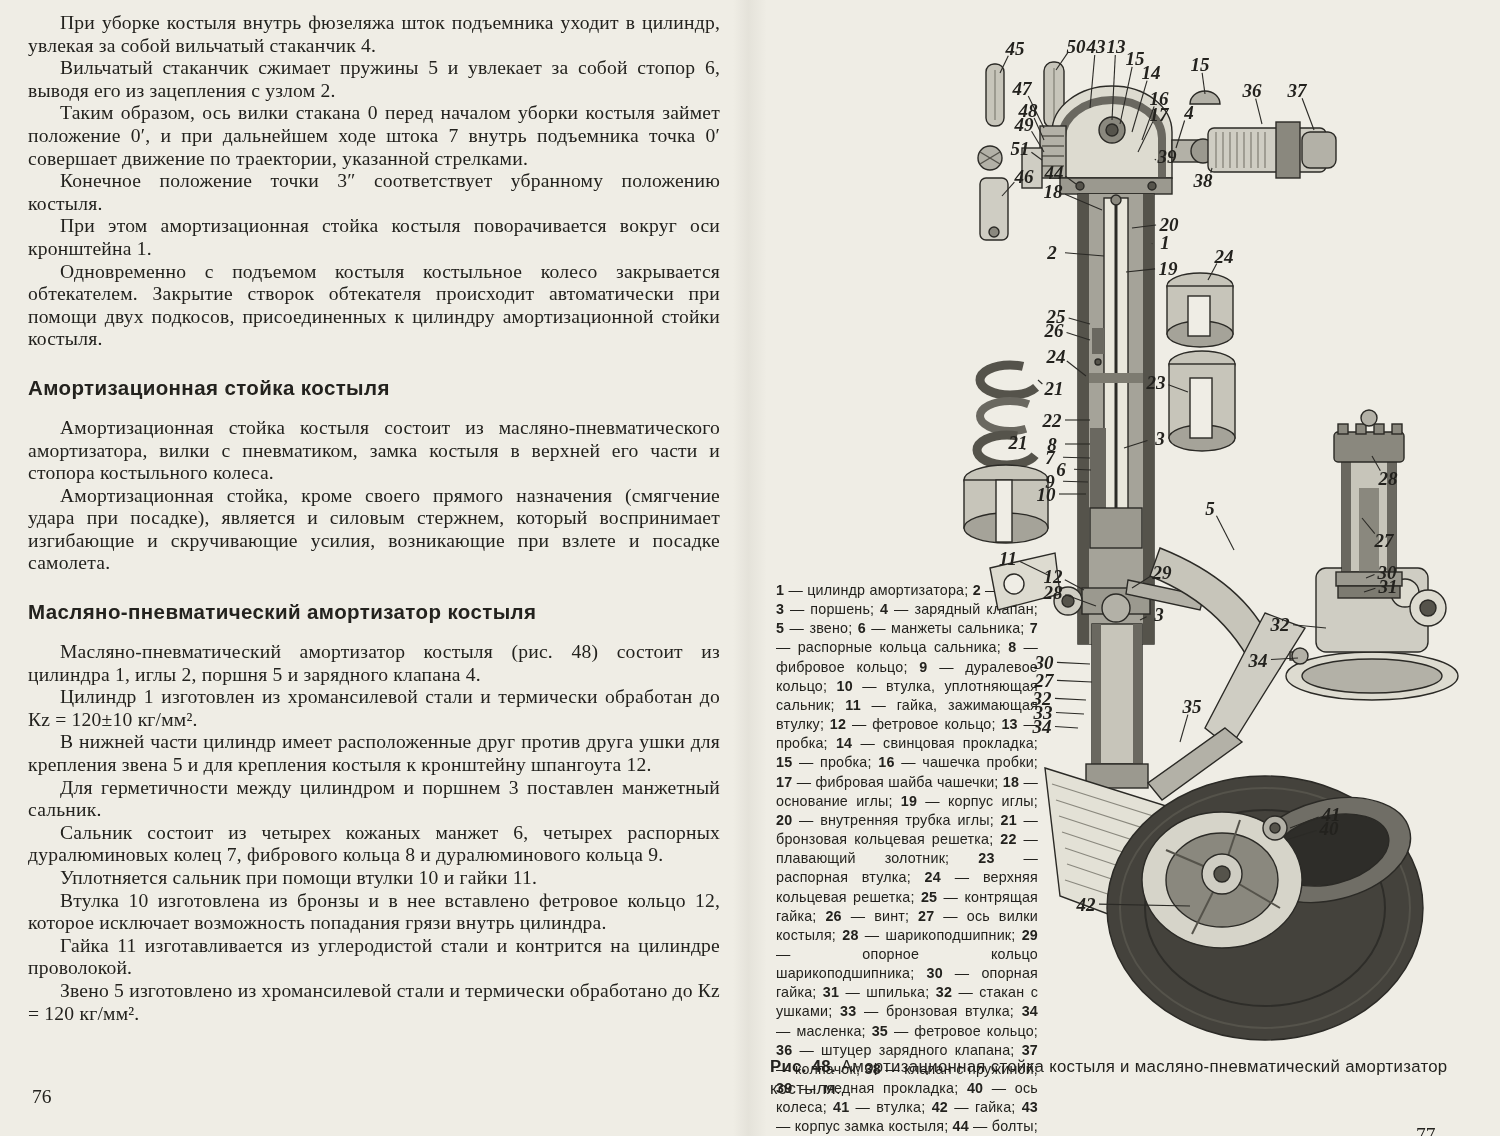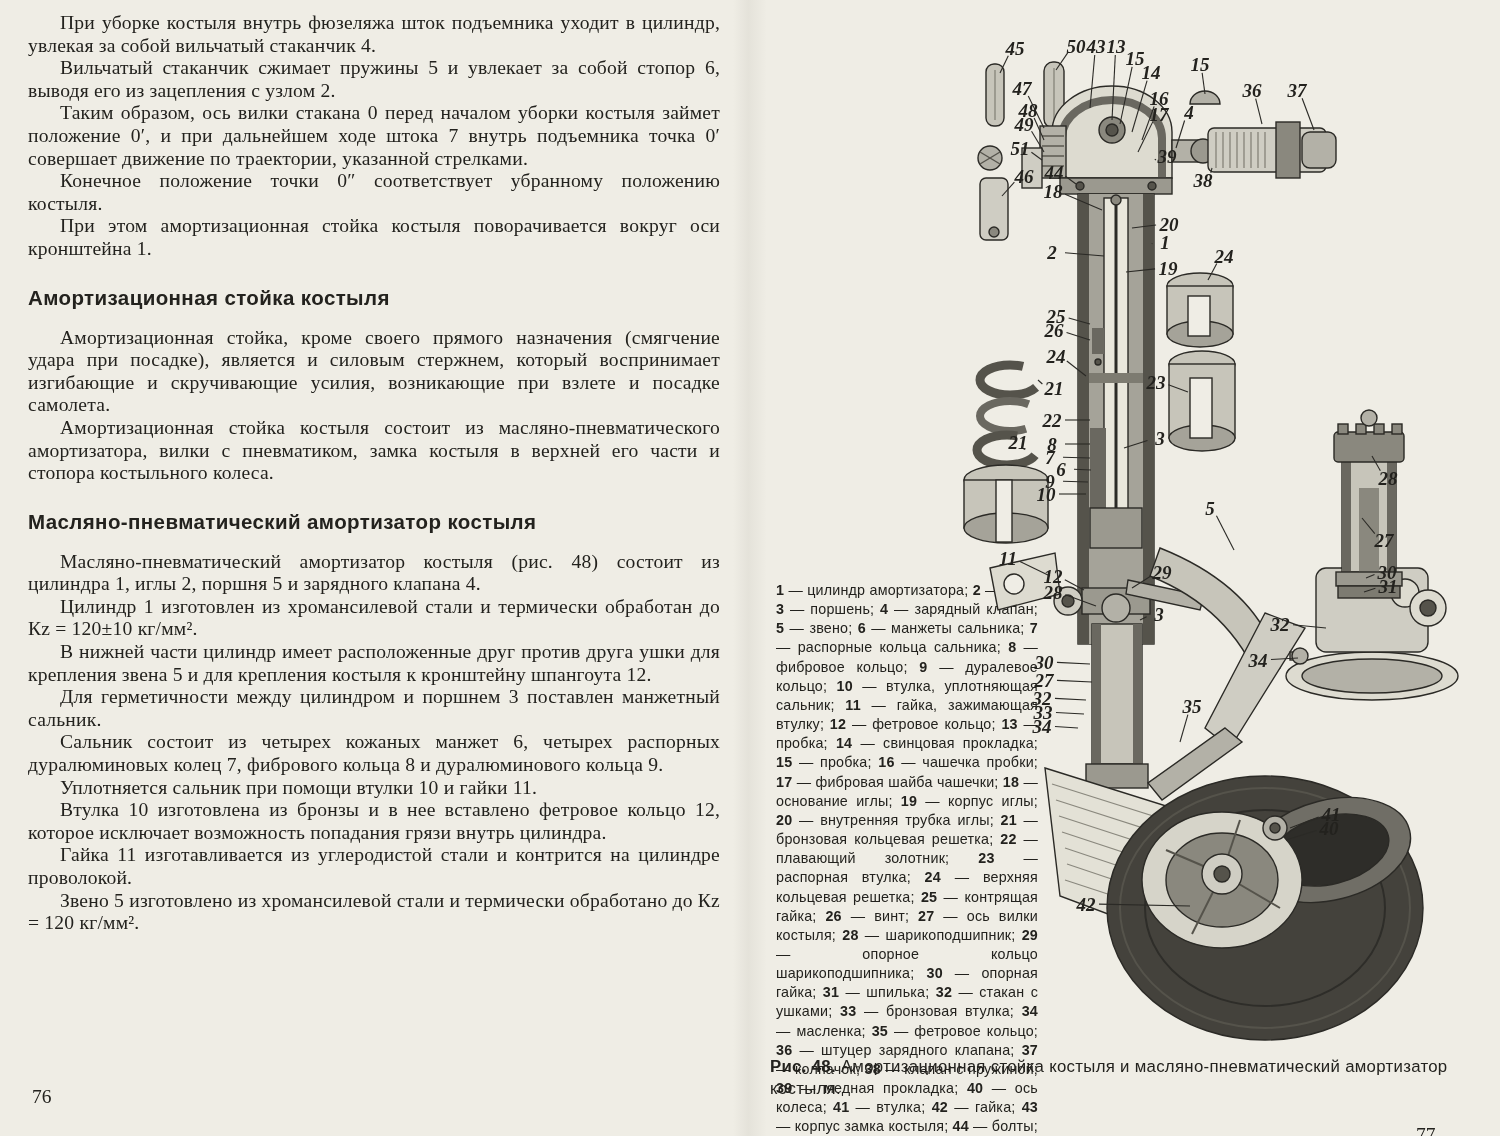--- a/index.html
+++ b/index.html
@@ -47,25 +47,26 @@
 </head>
 <body>
 
 <div class="gutter"></div>
 
 <div class="page-left">
   <div>
       <p class="para">При уборке костыля внутрь фюзеляжа шток подъемника уходит в цилиндр, увлекая за собой вильчатый стаканчик 4.</p>
       <p class="para">Вильчатый стаканчик сжимает пружины 5 и увлекает за собой стопор 6, выводя его из зацепления с узлом 2.</p>
       <p class="para">Таким образом, ось вилки стакана 0 перед началом уборки костыля займет положение 0′, и при дальнейшем ходе штока 7 внутрь подъемника точка 0′ совершает движение по траектории, указанной стрелками.</p>
-      <p class="para">Конечное положение точки 0″ соответствует убранному положению костыля.</p>
+      <p class="para">Конечное положение точки 3″ соответствует убранному положению костыля.</p>
       <p class="para">При этом амортизационная стойка костыля поворачивается вокруг оси кронштейна 1.</p>
+      <p class="para">Одновременно с подъемом костыля костыльное колесо закрывается обтекателем. Закрытие створок обтекателя происходит автоматически при помощи двух подкосов, присоединенных к цилиндру амортизационной стойки костыля.</p>
       <div class="heading">Амортизационная стойка костыля</div>
+      <p class="para">Амортизационная стойка костыля состоит из масляно-пневматического амортизатора, вилки с пневматиком, замка костыля в верхней его части и стопора костыльного колеса.</p>
       <p class="para">Амортизационная стойка, кроме своего прямого назначения (смягчение удара при посадке), является и силовым стержнем, который воспринимает изгибающие и скручивающие усилия, возникающие при взлете и посадке самолета.</p>
-      <p class="para">Амортизационная стойка костыля состоит из масляно-пневматического амортизатора, вилки с пневматиком, замка костыля в верхней его части и стопора костыльного колеса.</p>
       <div class="heading">Масляно-пневматический амортизатор костыля</div>
       <p class="para">Масляно-пневматический амортизатор костыля (рис. 48) состоит из цилиндра 1, иглы 2, поршня 5 и зарядного клапана 4.</p>
       <p class="para">Цилиндр 1 изготовлен из хромансилевой стали и термически обработан до Кz = 120±10 кг/мм².</p>
       <p class="para">В нижней части цилиндр имеет расположенные друг против друга ушки для крепления звена 5 и для крепления костыля к кронштейну шпангоута 12.</p>
       <p class="para">Для герметичности между цилиндром и поршнем 3 поставлен манжетный сальник.</p>
       <p class="para">Сальник состоит из четырех кожаных манжет 6, четырех распорных дуралюминовых колец 7, фибрового кольца 8 и дуралюминового кольца 9.</p>
       <p class="para">Уплотняется сальник при помощи втулки 10 и гайки 11.</p>
       <p class="para">Втулка 10 изготовлена из бронзы и в нее вставлено фетровое кольцо 12, которое исключает возможность попадания грязи внутрь цилиндра.</p>
       <p class="para">Гайка 11 изготавливается из углеродистой стали и контрится на цилиндре проволокой.</p>
       <p class="para">Звено 5 изготовлено из хромансилевой стали и термически обработано до Кz = 120 кг/мм².</p>

